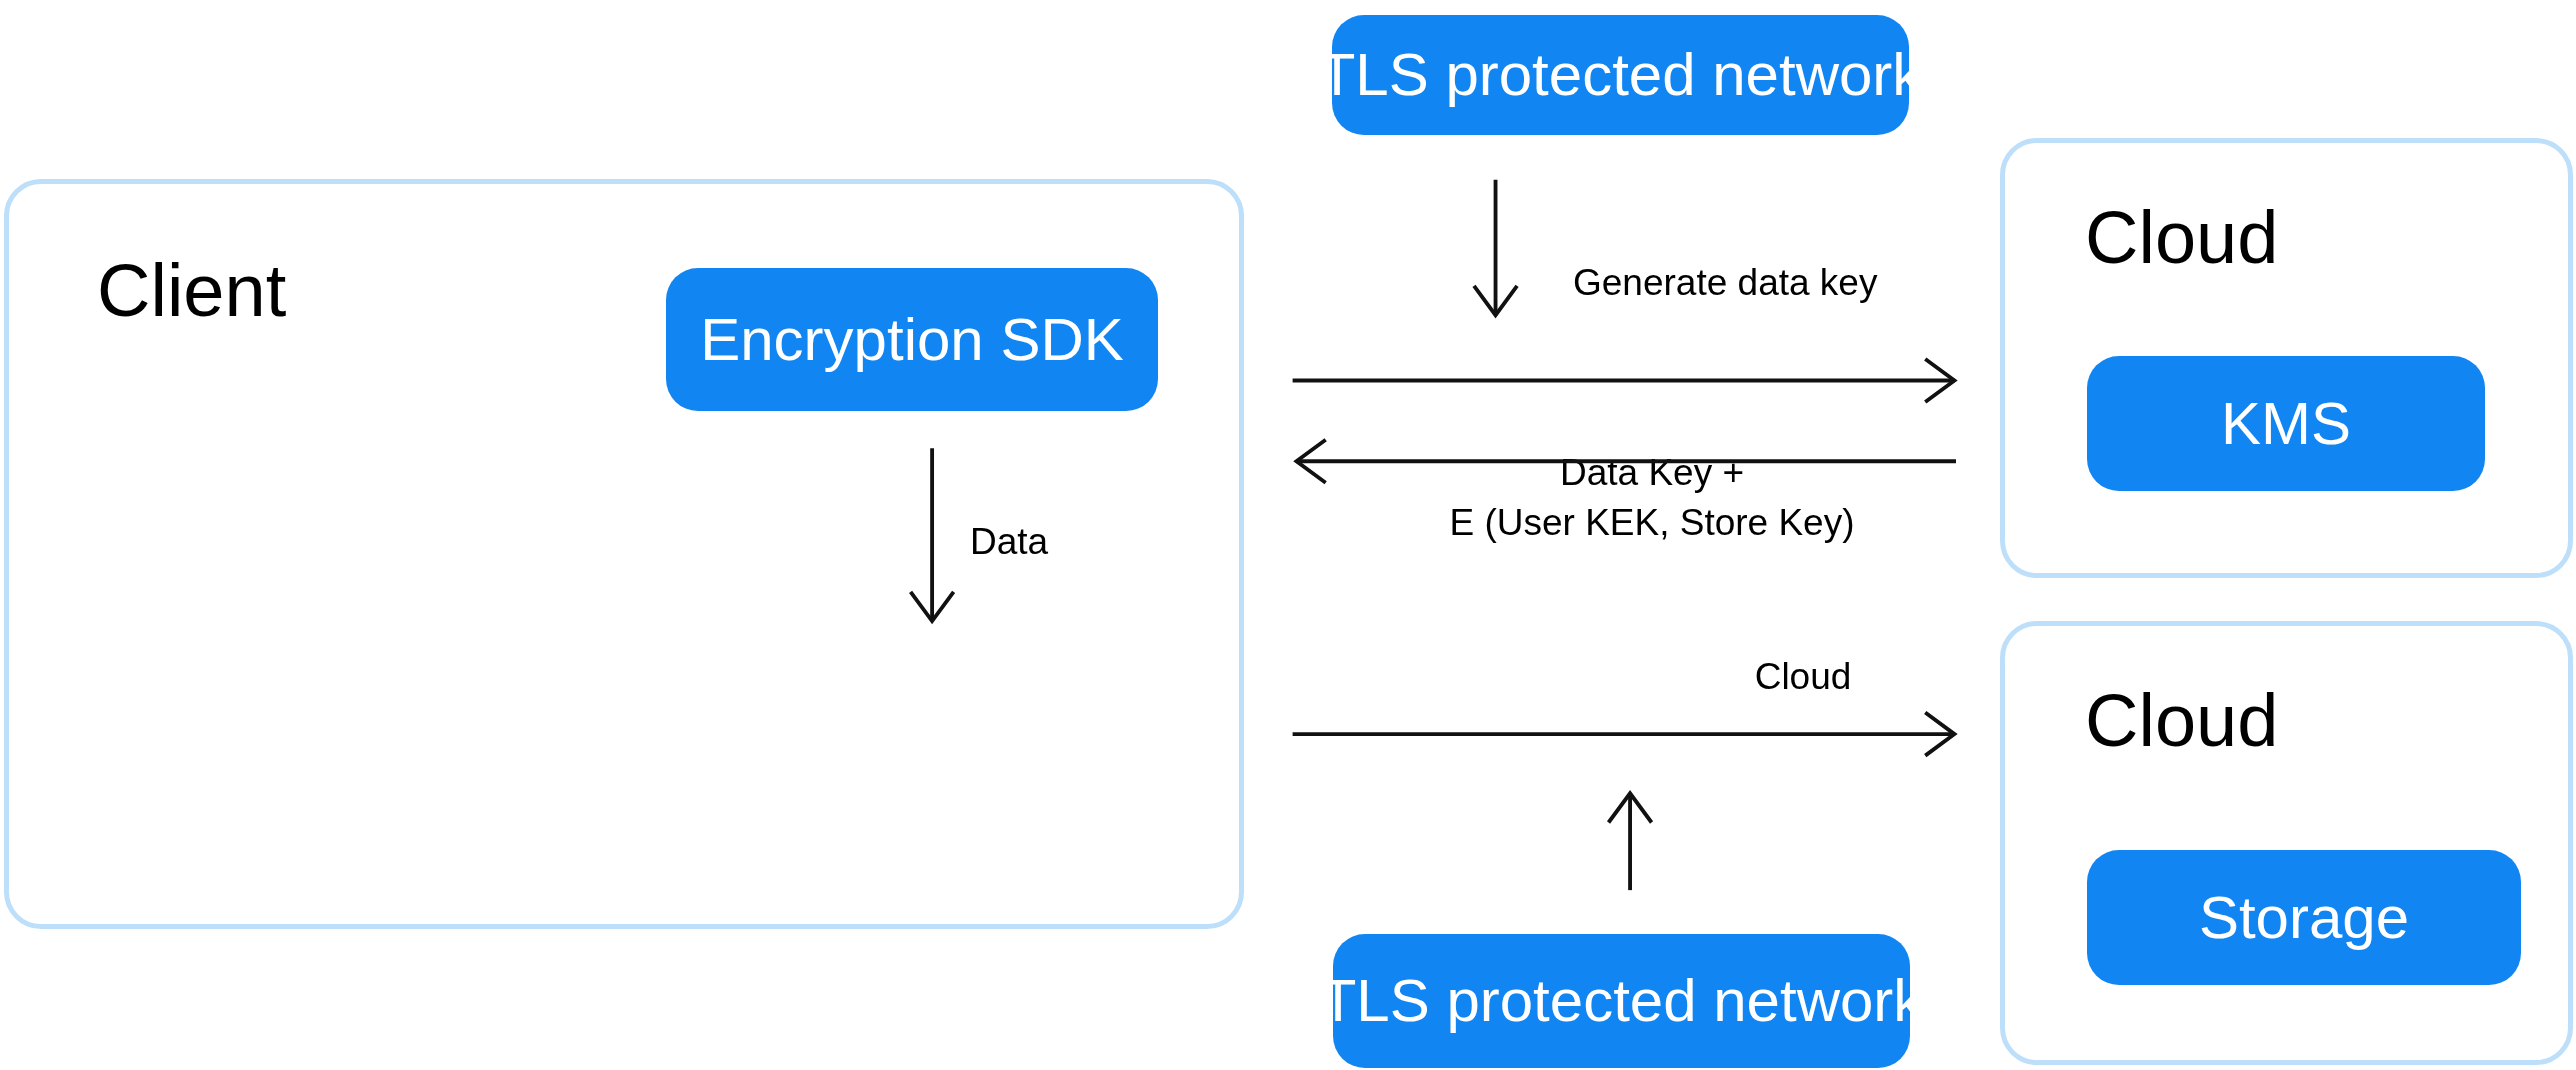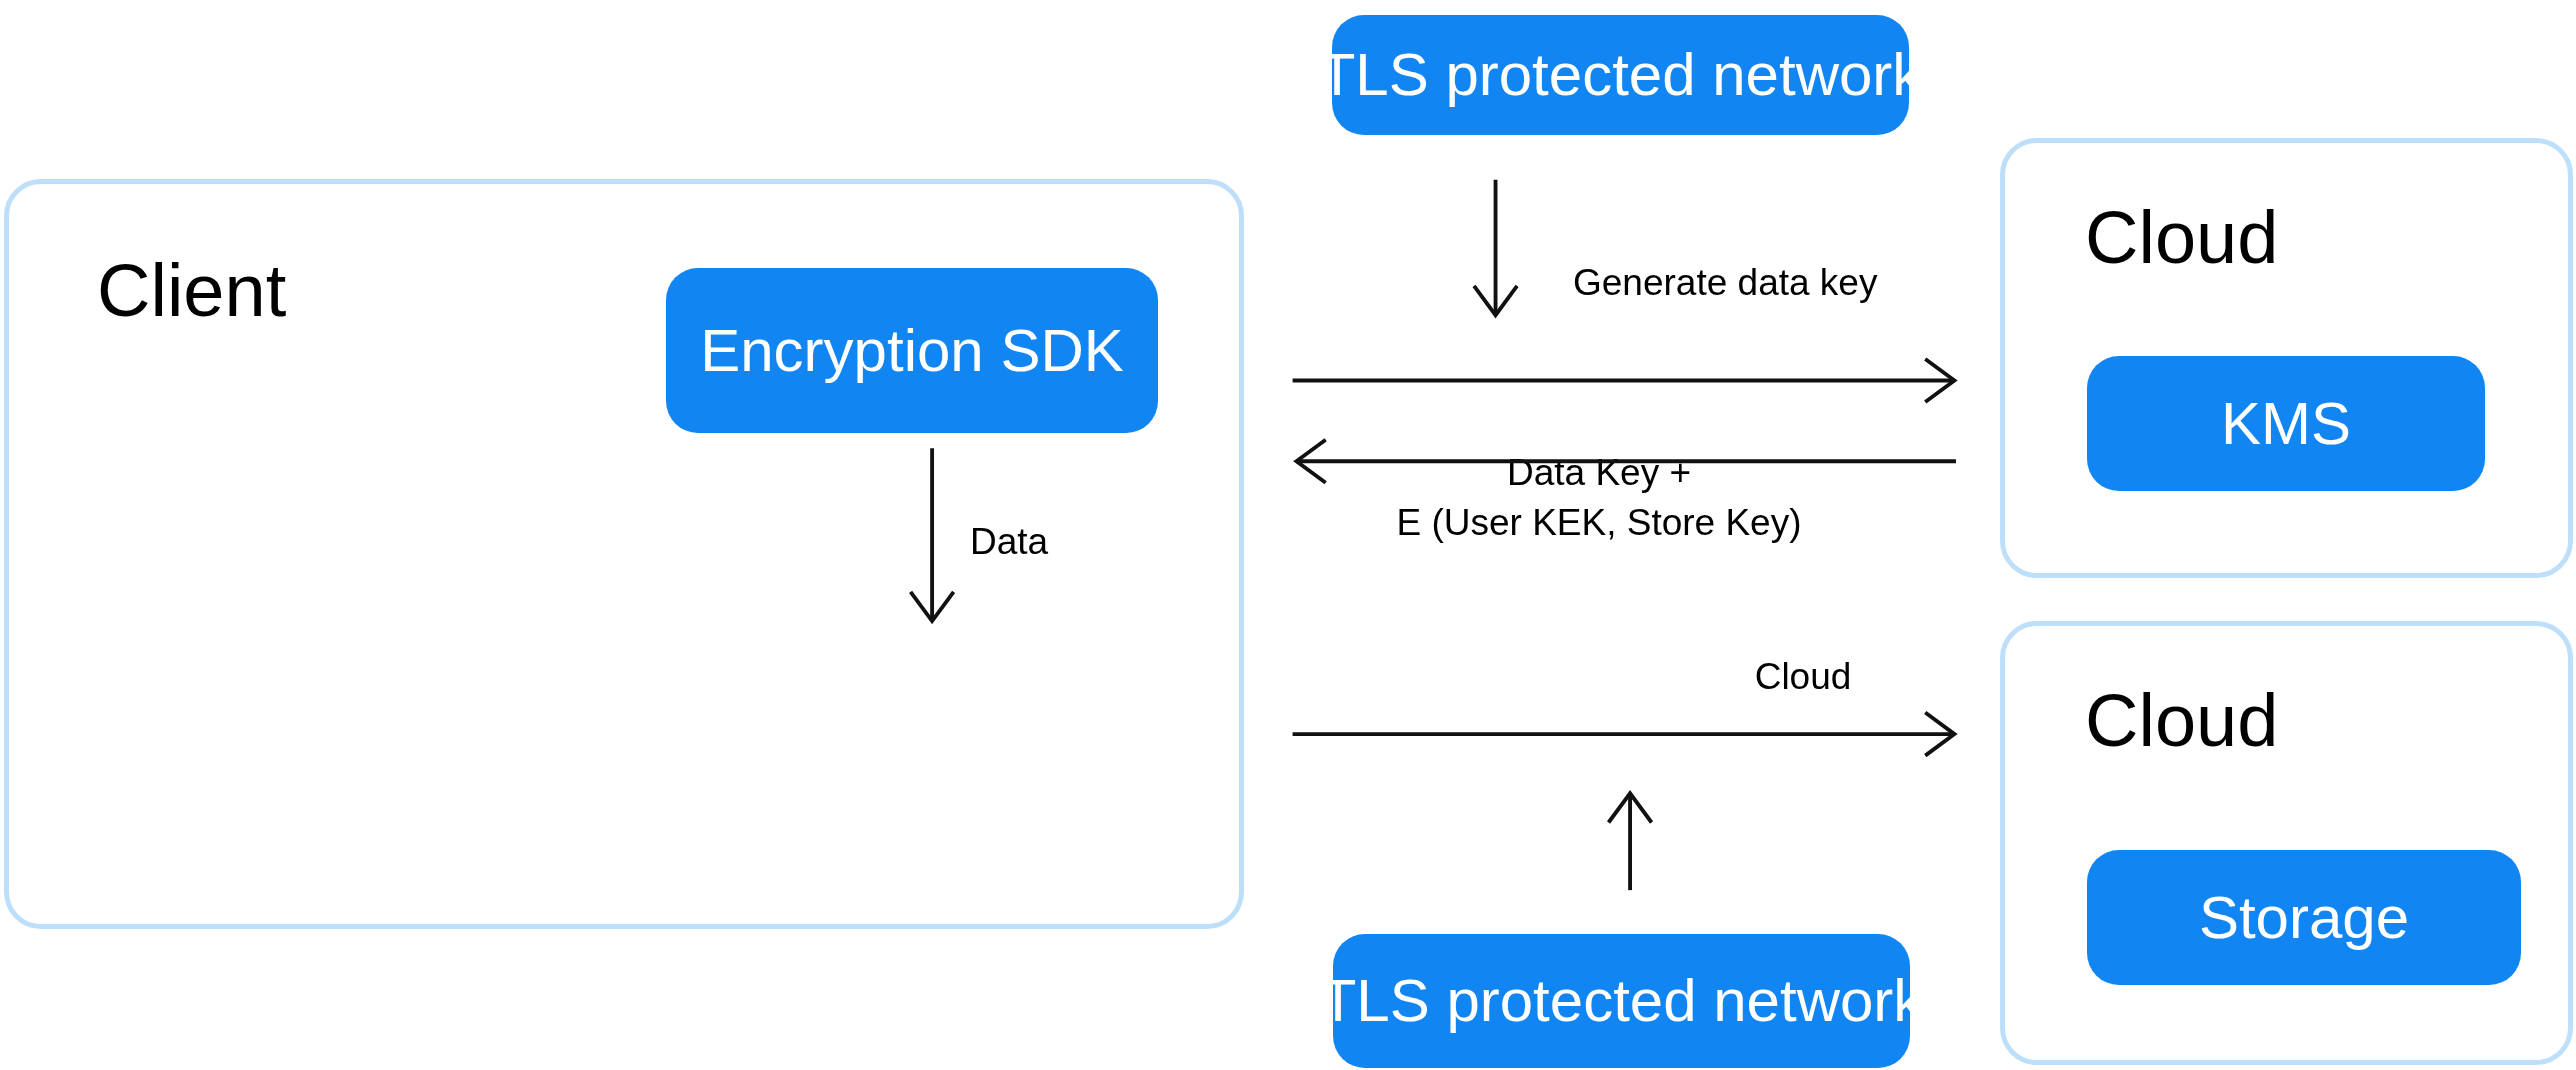--- a/index.html
+++ b/index.html
@@ -72,40 +72,40 @@
   <div class="container-box" style="left:2000px; top:138px; width:573px; height:440px;"></div>
   <div class="container-title" style="left:2085px; top:201px;">Cloud</div>
 
   <div class="container-box" style="left:2000px; top:621px; width:573px; height:444px;"></div>
   <div class="container-title" style="left:2085px; top:684px;">Cloud</div>
 
   <div class="pill" style="left:1332px; top:15.4px; width:577px; height:120px;">
     <span>TLS protected network</span>
   </div>
 
-  <div class="pill" style="left:666px; top:268px; width:492px; height:165px;">
+  <div class="pill" style="left:666px; top:268px; width:492px; height:143px;">
     <span>Encryption SDK</span>
   </div>
 
 
   <div class="pill" style="left:2087px; top:356px; width:398px; height:135px;">
     <span>KMS</span>
   </div>
 
   <div class="pill" style="left:2087px; top:850px; width:434px; height:135px;">
     <span>Storage</span>
   </div>
 
   <div class="pill" style="left:1333px; top:934px; width:577px; height:134px;">
     <span>TLS protected network</span>
   </div>
 
   <div class="arrow-label" style="left:1573px; top:258px;">Generate data key</div>
 
-  <div class="arrow-label center-text" style="left:1272px; top:448px; width:654px;">
+  <div class="arrow-label center-text" style="left:1325px; top:448px; width:654px;">
     <div>Data Key +</div>
     <div>E (User KEK, Store Key)</div>
   </div>
 
   <div class="arrow-label" style="left:970px; top:517px;">Data</div>
 
   <div class="arrow-label center-text" style="left:1653px; top:652px; width:300px;">Cloud</div>
 
   <svg id="arrow-layer" viewBox="0 0 3350 1392">
 

